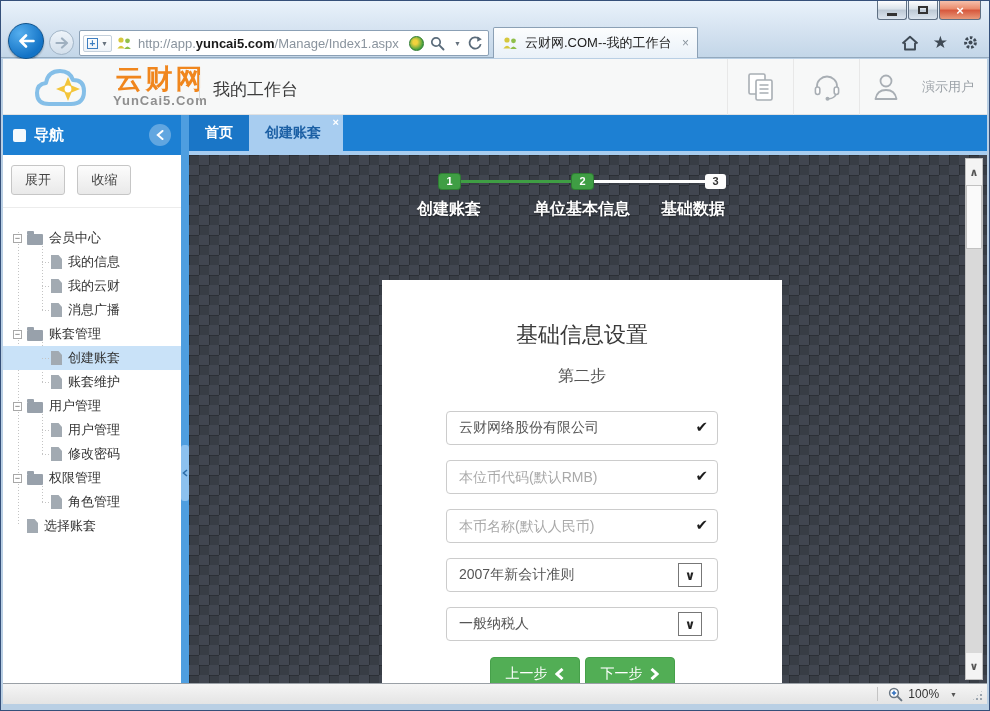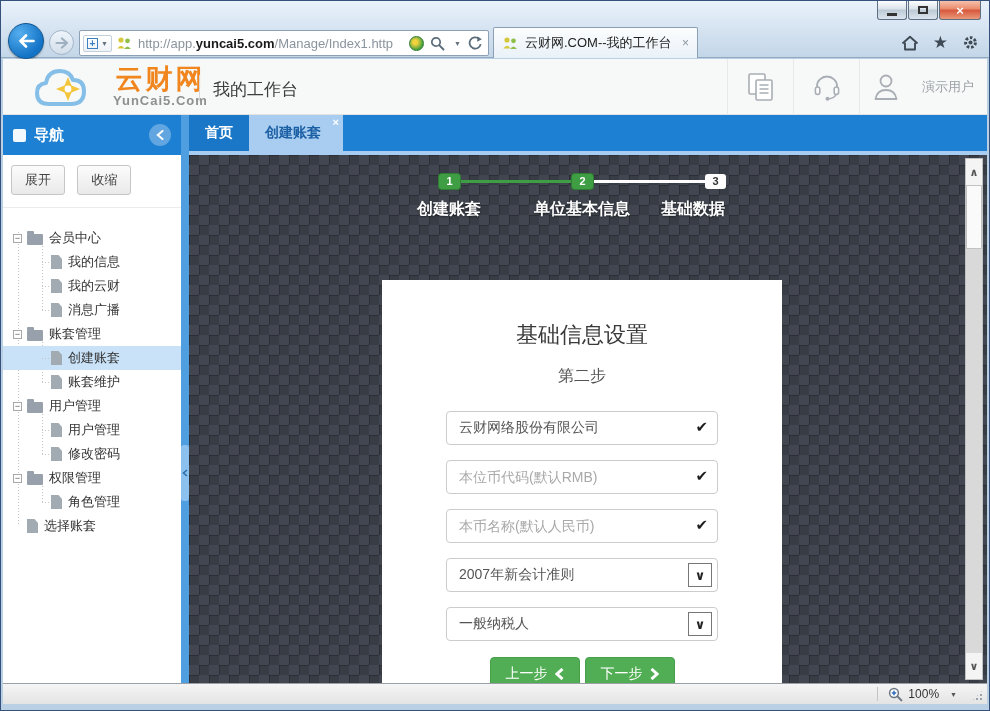--- a/index.html
+++ b/index.html
@@ -115,21 +115,21 @@
   .card { position:absolute; left:193px; top:125px; width:400px; bottom:0; background:#fff; }
   .card-title { margin-top:40px; text-align:center; font-size:22px; color:#3a3a3a; }
   .card-sub { margin-top:16px; text-align:center; font-size:16px; color:#555; }
   .fields { width:272px; margin:24px auto 0; }
   .field { position:relative; margin-bottom:15px; }
   .txt { width:100%; height:34px; border:1px solid #ccc; border-radius:4px; padding:0 32px 0 12px;
          font-size:14px; color:#555; font-family:inherit; outline:none; }
   .txt::placeholder { color:#a9a9a9; opacity:1; }
   .check { position:absolute; right:10px; top:7px; font-size:15px; color:#1c1c1c; }
   .select { height:34px; border:1px solid #ccc; border-radius:4px; display:flex; align-items:center;
-            justify-content:space-between; padding:0 5px 0 12px; font-size:14px; color:#555; background:#fff; }
+            justify-content:space-between; padding:0 15px 0 12px; font-size:14px; color:#555; background:#fff; }
   .sel-arrow { width:24px; height:24px; border:1px solid #777; background:#fff; display:flex; align-items:center;
                justify-content:center; font-size:13px; font-weight:bold; color:#222; }
   .btn-row { display:flex; justify-content:center; gap:5px; margin-top:16px; }
   .btn { display:flex; align-items:center; gap:7px; background:#52ae55; border:1px solid #46a04a; border-radius:4px;
          color:#fff; font-size:14px; padding:0 15px; height:33px; }
 
   
   .vsb { position:absolute; top:3px; right:4px; bottom:3px; width:18px; background:#d9d9d9; border:1px solid #c2c2c2; }
   .vsb-btn { position:absolute; left:0; right:0; height:26px; background:#f4f4f4; display:flex; align-items:center;
              justify-content:center; font-size:11px; color:#555; font-weight:bold; }
@@ -182,21 +182,21 @@
       <span class="compat-btn">
         <span class="compat-box">+</span>
         <span class="caret">▼</span>
       </span>
       <svg width="17" height="14" viewBox="0 0 17 14" style="margin-right:5px">
         <circle cx="5" cy="4" r="2.6" fill="#d6c83c"></circle>
           <path d="M1.4 12.5 q3.6 -5.6 7.2 0 z" fill="#d6c83c"></path>
         <circle cx="11.5" cy="4.8" r="2.4" fill="#8fbf4a"></circle>
           <path d="M8.2 13 q3.3 -5 6.6 0 z" fill="#8fbf4a"></path>
       </svg>
-      <span class="url-text"><span>http://app.</span><b>yuncai5.com</b><span>/Manage/Index1.http</span></span>
+      <span class="url-text"><span>http://app.</span><b>yuncai5.com</b><span>/Manage/Index1.aspx</span></span>
       <span class="url-icons">
         <span class="site-badge"></span>
         <svg width="15" height="15" viewBox="0 0 15 15">
             <circle cx="6" cy="6" r="4.2" stroke="#5a6b7a" stroke-width="1.7" fill="none"></circle>
             <path d="M9.2 9.2 L13.5 13.5" stroke="#5a6b7a" stroke-width="1.9" stroke-linecap="round"></path>
           </svg>
         <span class="caret">▼</span>
         <svg width="15" height="15" viewBox="0 0 16 16">
             <path d="M13 3.2 a6 6 0 1 0 1.6 5.5" stroke="#5a6b7a" stroke-width="1.9" fill="none"></path>
             <path d="M11.2 0.6 l4.6 2.8 -5 2.6 z" fill="#5a6b7a"></path>

